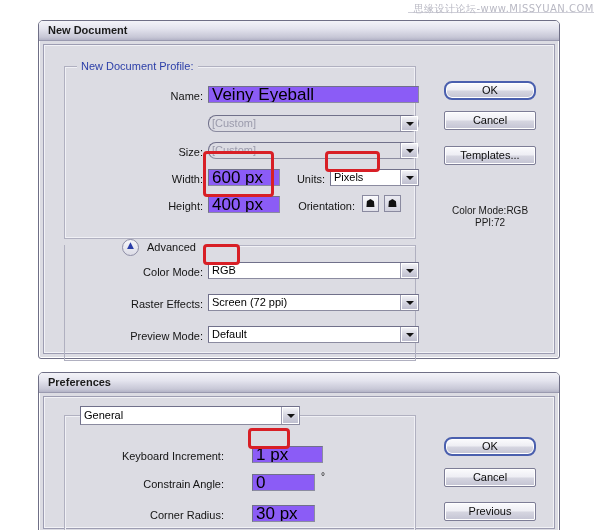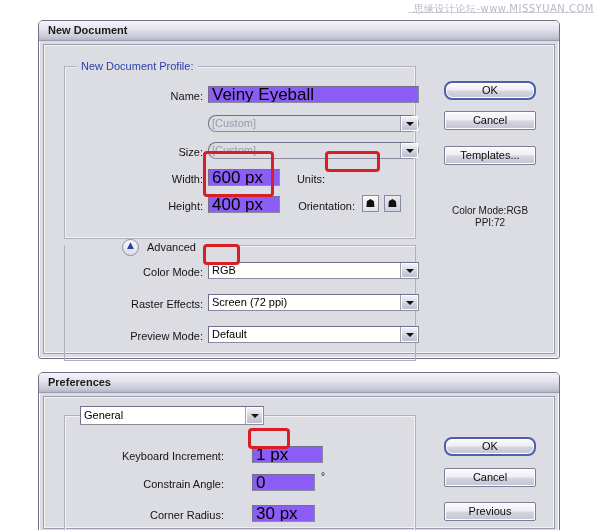--- a/index.html
+++ b/index.html
@@ -167,20 +167,24 @@
     <div class="lbl" style="left:90px;top:100px;width:69px;">Size:</div>
     <div class="combo disabled" style="left:164px;top:97px;width:211px;">
       <div class="ctext">[Custom]</div>
       <div class="arrowbtn"></div>
     </div>
 
     <div class="lbl" style="left:90px;top:127px;width:69px;">Width:</div>
     <div class="field" style="left:164px;top:124px;width:72px;">600 px</div>
 
     <div class="lbl" style="left:243px;top:127px;width:38px;">Units:</div>
+    <div class="combo" style="left:286px;top:124px;width:89px;">
+      <div class="ctext">Pixels</div>
+      <div class="arrowbtn"></div>
+    </div>
 
     <div class="lbl" style="left:90px;top:154px;width:69px;">Height:</div>
     <div class="field" style="left:164px;top:151px;width:72px;">400 px</div>
 
     <div class="lbl" style="left:240px;top:154px;width:71px;">Orientation:</div>
     <div class="orientbtn" style="left:318px;top:150px;">
       <div class="glyph">☗</div>
     </div>
     <div class="orientbtn sel" style="left:340px;top:150px;">
       <div class="glyph">☗</div>
@@ -226,21 +230,21 @@
 <div class="hl" style="left:203px;top:244px;width:37px;height:21px;"></div>
 
 <div class="dialog" style="left:38px;top:372px;width:520px;height:160px;">
   <div class="titlebar">
     <span>Preferences</span>
   </div>
   <div class="dlg-body">
 
     <div class="groupbox" style="left:20px;top:18px;width:352px;height:130px;"></div>
 
-    <div class="combo" style="left:36px;top:9px;width:184px;height:19px;background:#ffffff;">
+    <div class="combo" style="left:36px;top:9px;width:220px;height:19px;background:#ffffff;">
       <div class="ctext" style="line-height:17px;">General</div>
       <div class="arrowbtn" style="height:17px;"></div>
     </div>
 
     <div class="lbl" style="left:40px;top:52px;width:140px;">Keyboard Increment:</div>
     <div class="field" style="left:208px;top:49px;width:71px;">1 px</div>
 
     <div class="lbl" style="left:40px;top:80px;width:140px;">Constrain Angle:</div>
     <div class="field" style="left:208px;top:77px;width:63px;">0</div>
     <div class="degsym" style="left:277px;top:74px;">°</div>

